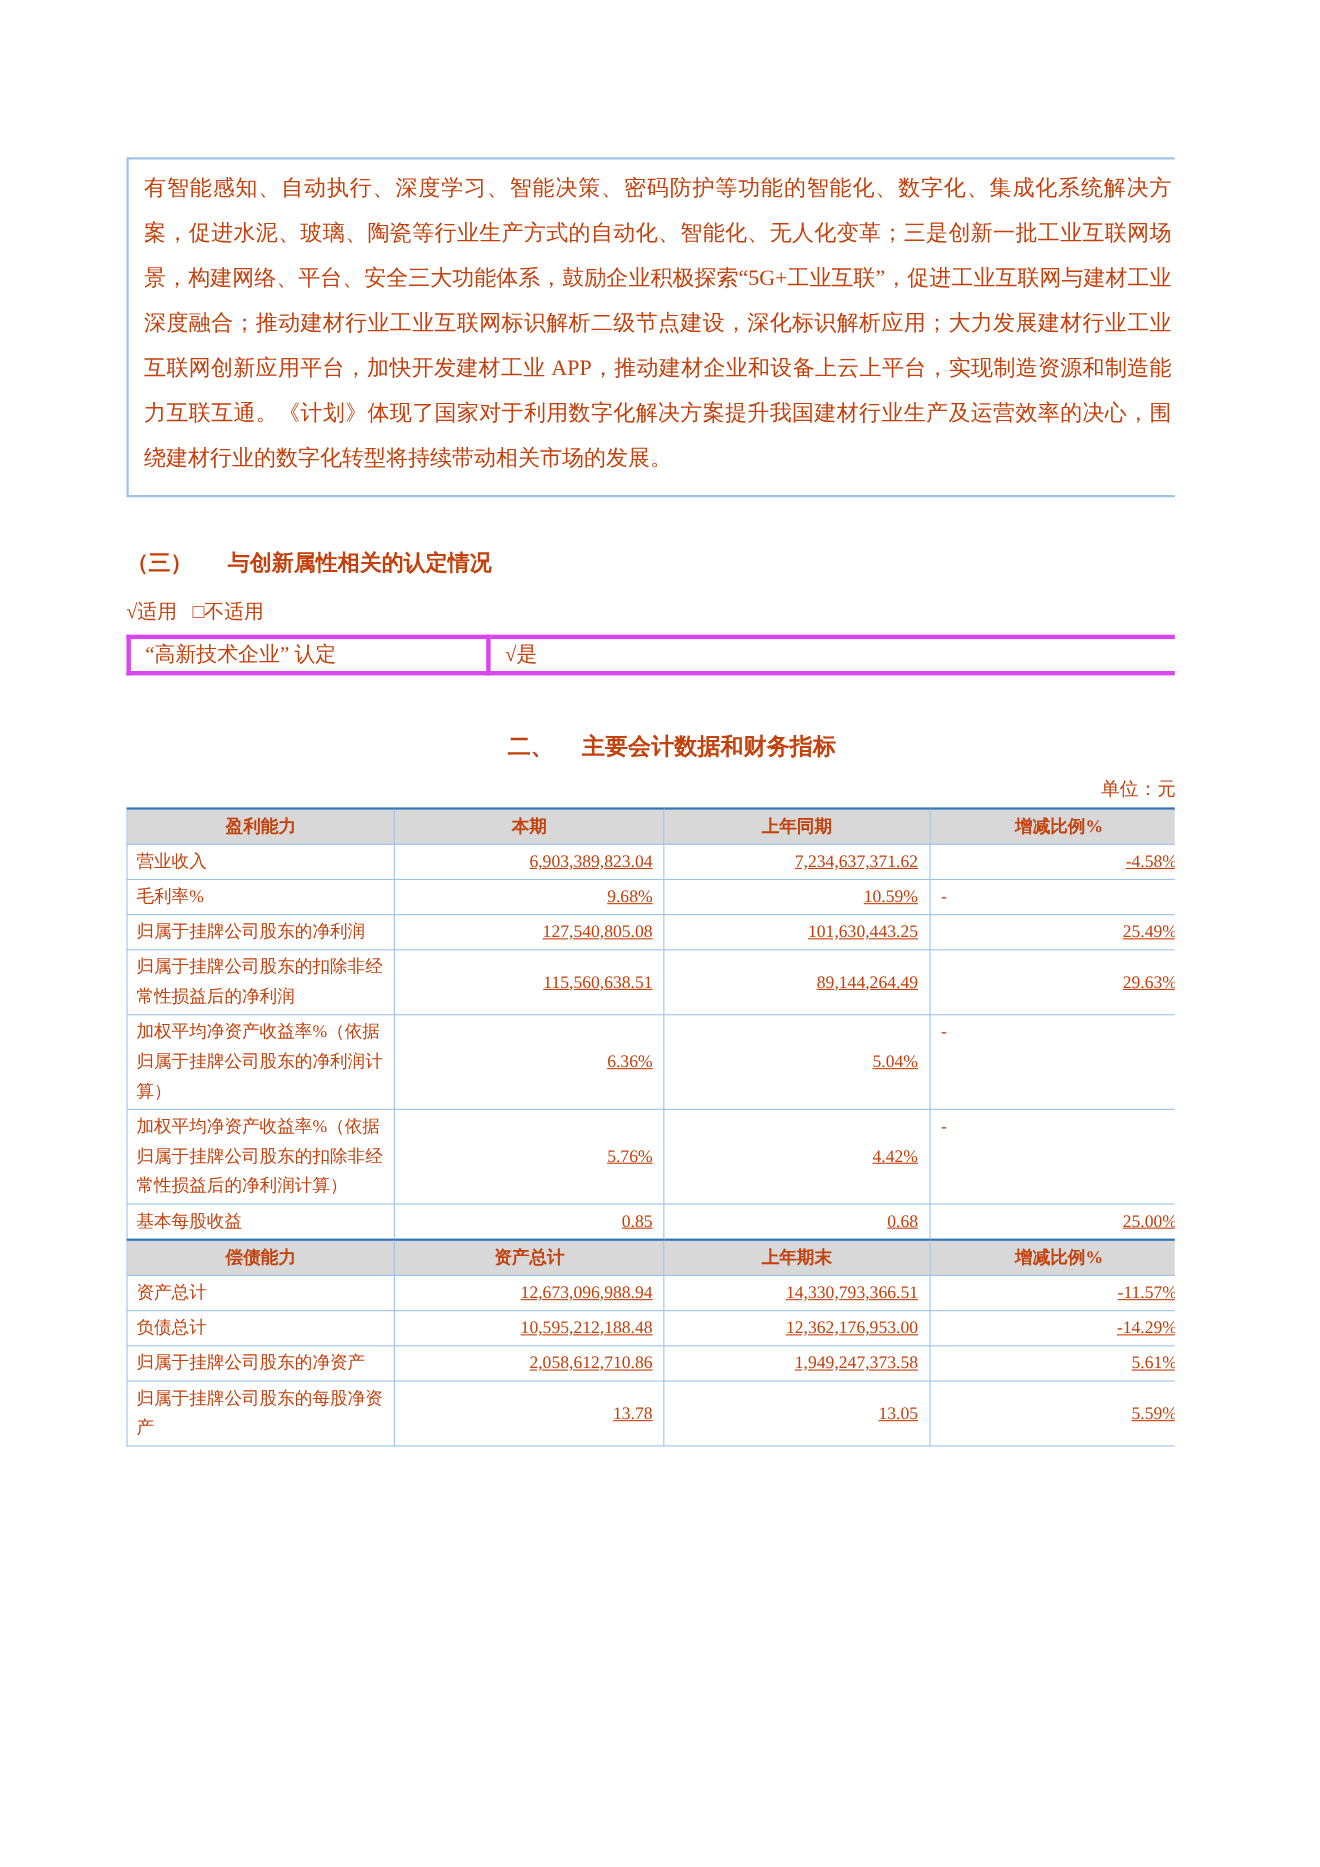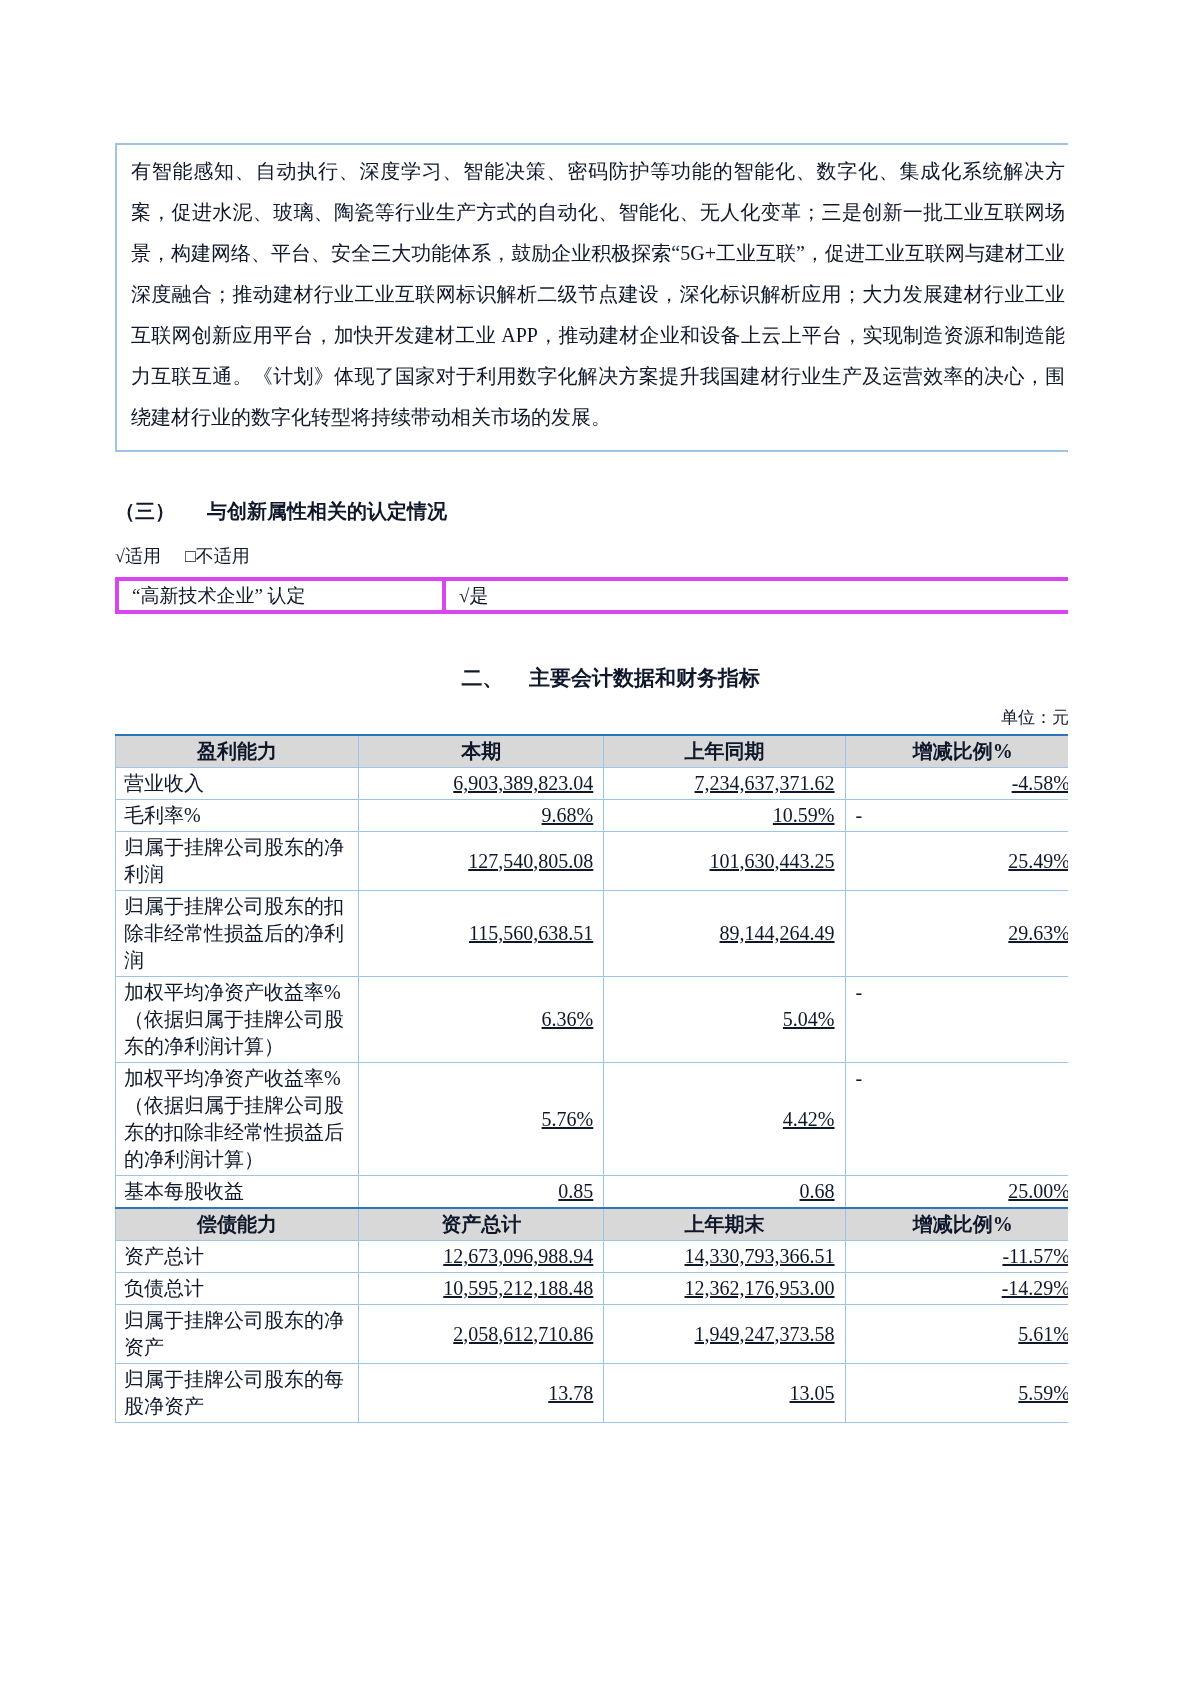--- a/index.html
+++ b/index.html
@@ -1,51 +1,51 @@
 <!DOCTYPE html>
 <html><head>
 <meta charset="utf-8">
 <style>
   html,body { margin:0; padding:0; background:#ffffff; }
   .page {
     position:relative; width:1068px; height:1697px; background:#ffffff;
-    font-family:"Liberation Serif","DejaVu Serif",serif; color:#0f172a;
+    font-family:"Liberation Serif","DejaVu Serif",serif; color:#c2410c;
     overflow:hidden;
   }
   .content { position:absolute; left:115px; top:143px; width:966px; }
 
   
   .intro-box { border:2px solid #9dc3e6; padding:6px 14px 12px 14px; box-sizing:border-box; }
   .intro-box p { margin:0; font-size:20px; line-height:41px; text-align:justify; }
 
   
   .h-sub { margin:46px 0 0 0; font-size:20px; font-weight:bold; }
   .h-sub .num { display:inline-block; min-width:92px; }
 
   .applicability { margin-top:19px; font-size:18px; }
-  .applicability .opt { margin-right:24px; }
+  .applicability .opt { margin-right:14px; }
 
   table { border-collapse:collapse; width:100%; table-layout:fixed; }
   td, th { word-break:break-all; }
 
   
   .t1 { margin-top:9px; }
   .t1 td { border:4px solid #d946ef; font-size:19px; padding:1px 13px; }
   .t1 .row-first td { height:27px; line-height:27px; }
   .t1 .vtop { vertical-align:top; }
   .t1 .dbl { line-height:45px; }
 
   
   .h-main { margin:50px 0 0 0; font-size:21px; font-weight:bold;text-align:center; }
   .h-main .num { display:inline-block; min-width:93px; }
 
   .unit { text-align:right; font-size:17px; margin:14px 12px 5px 0; }
 
   
-  .t2 td, .t2 th { border:1px solid #9dc3e6; font-size:20px; line-height:27px; padding:2px 10px; }
+  .t2 td, .t2 th { border:1px solid #9dc3e6; font-size:16px; line-height:27px; padding:2px 10px; }
   .t2 th {
     background:#d8d8d8; font-weight:bold; text-align:center;
     border-top:2px solid #2e75b6; height:27px;
   }
   .t2 .lbl { text-align:left; padding-left:8px; vertical-align:middle; }
   .t2 .num { text-align:right; vertical-align:middle;text-decoration:underline; }
   .t2 .dash { text-align:left; vertical-align:top; }
 </style>
 </head>
 <body>

